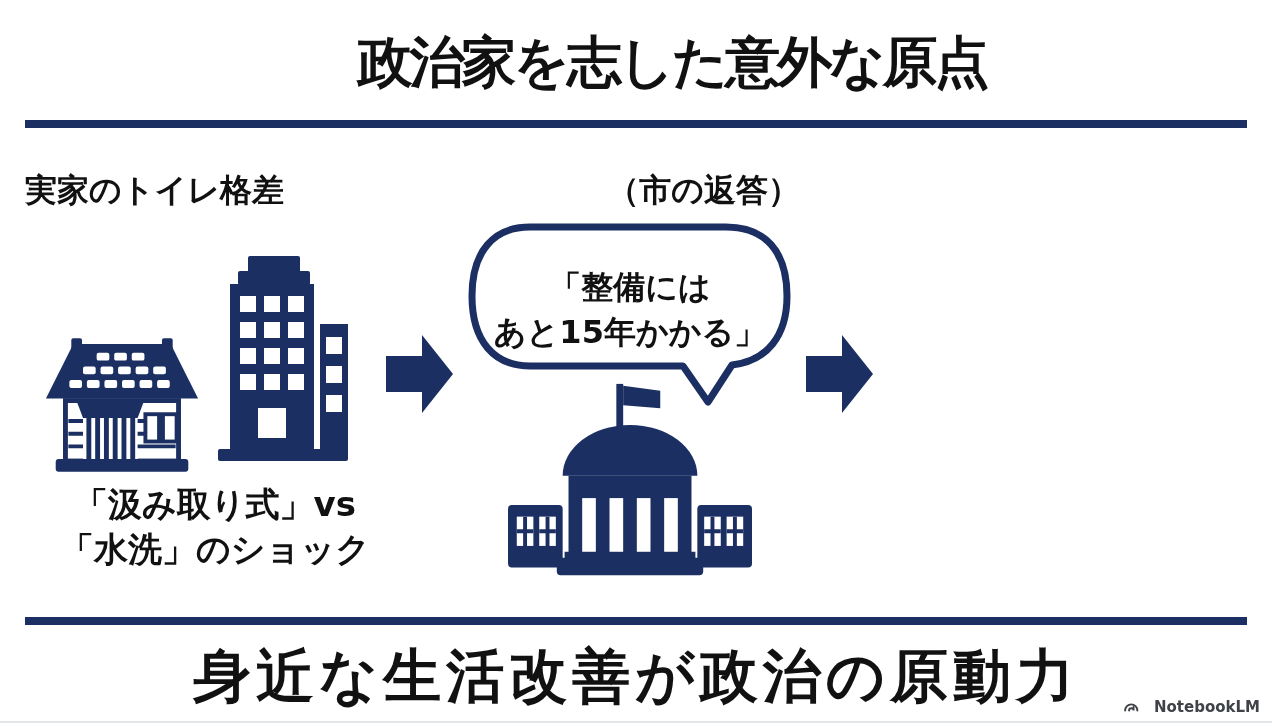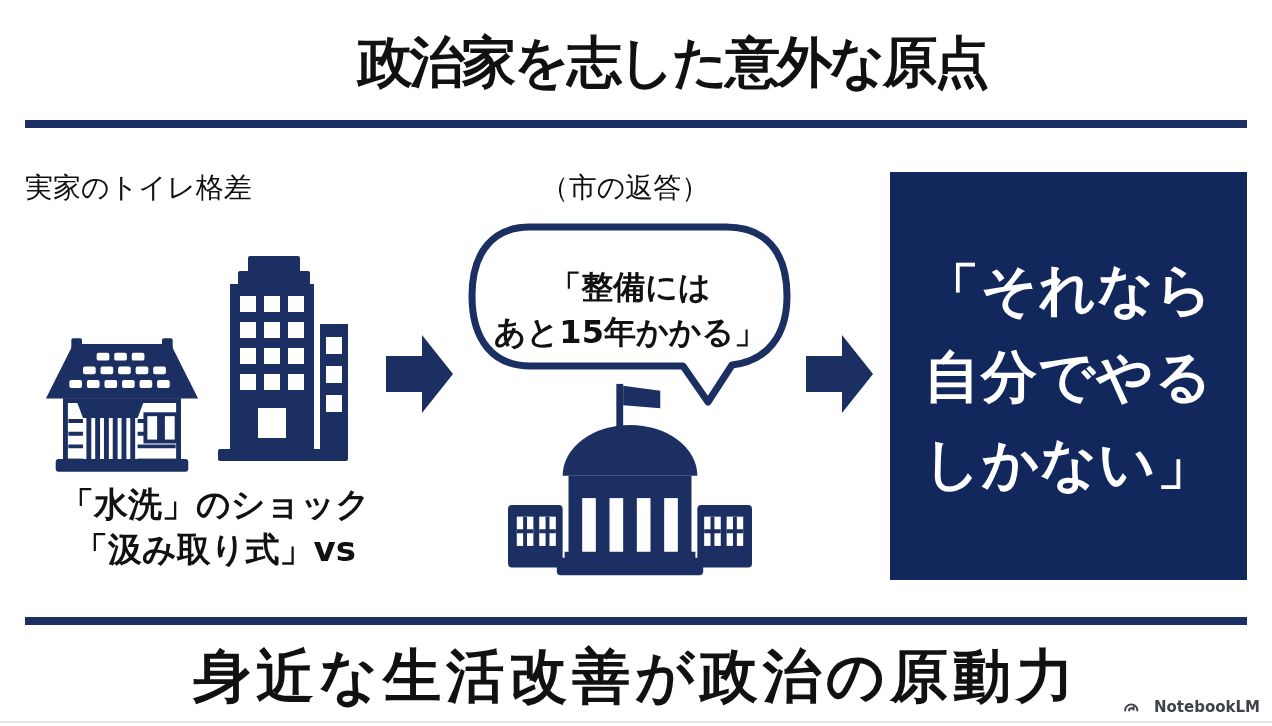--- a/index.html
+++ b/index.html
@@ -12,23 +12,23 @@
     position:relative;width:1272px;height:726px;background:var(--paper);
     overflow:hidden;font-family:"DejaVu Sans","Liberation Sans",sans-serif;color:var(--ink);
   }
   .page-title{
     position:absolute;top:26px;left:0;width:100%;text-align:center;
     font-size:55px;font-weight:900;letter-spacing:-3px;color:var(--ink);white-space:nowrap;margin-left:36px;
   }
   .rule{position:absolute;left:25px;width:1222px;height:8px;background:var(--navy);}
   .rule-top{top:120px;}
   .rule-bottom{top:617px;}
-  .section-label{position:absolute;font-size:28px;font-weight:400;color:var(--ink);white-space:nowrap;}
+  .section-label{position:absolute;font-size:32px;font-weight:700;color:var(--ink);white-space:nowrap;}
   .label-left{left:25px;top:169px;}
-  .label-mid{left:450px;top:169px;width:350px;text-align:center;}
+  .label-mid{left:450px;top:169px;width:350px;text-align:right;}
   .icon-abs{position:absolute;color:var(--navy);line-height:0;}
   .house-icon{left:44px;top:332px;}
   .buildings-icon{left:218px;top:256px;}
   .arrow1{left:386px;top:335px;}
   .arrow2{left:806px;top:335px;}
   .gov-icon{left:508px;top:378px;}
   .bubble-svg{left:468px;top:223px;}
   .bubble-text{
     position:absolute;left:478px;top:265px;width:304px;text-align:center;
     font-size:32px;line-height:45px;font-weight:800;color:var(--ink);white-space:nowrap;
@@ -122,22 +122,22 @@
       <g fill="#fff">
         <rect x="108" y="81" width="16" height="17"></rect>
         <rect x="108" y="110" width="16" height="17"></rect>
         <rect x="108" y="139" width="16" height="17"></rect>
       </g>
       <rect x="0" y="193" width="130" height="12" rx="2"></rect>
     </svg>
   </div>
 
   <div class="caption">
+    <div>「汲み取り式」vs</div>
     <div>「水洗」のショック</div>
-    <div>「汲み取り式」vs</div>
   </div>
 
   <div class="icon-abs arrow1">
     <svg width="67" height="78" viewBox="0 0 67 78" fill="currentColor">
       <path d="M0,21 H36 V0 L67,39 L36,78 V57 H0 Z"></path>
     </svg>
   </div>
 
   <div class="icon-abs bubble-svg">
     <svg width="323" height="185" viewBox="0 0 323 185">
@@ -177,25 +177,20 @@
       </g>
     </svg>
   </div>
 
   <div class="icon-abs arrow2">
     <svg width="67" height="78" viewBox="0 0 67 78" fill="currentColor">
       <path d="M0,21 H36 V0 L67,39 L36,78 V57 H0 Z"></path>
     </svg>
   </div>
 
-  <div class="resolution-box">
-    <div class="q-line">「それなら</div>
-    <div class="q-line">自分でやる</div>
-    <div class="q-line">しかない」</div>
-  </div>
 
   <div class="rule rule-bottom"></div>
   <div class="footer-title">身近な生活改善が政治の原動力</div>
 
   <div class="watermark">
     <span style="line-height:0;">
       <svg width="17" height="17" viewBox="0 0 20 20" fill="none" stroke="currentColor" stroke-width="2.3" stroke-linecap="round">
         <path d="M2.5,13.5 A7.2,7.2 0 0 1 16.9,13.5"></path>
         <path d="M7.2,13.5 A2.6,2.6 0 0 1 12.4,13.5 L12.4,9.5"></path>
       </svg>

